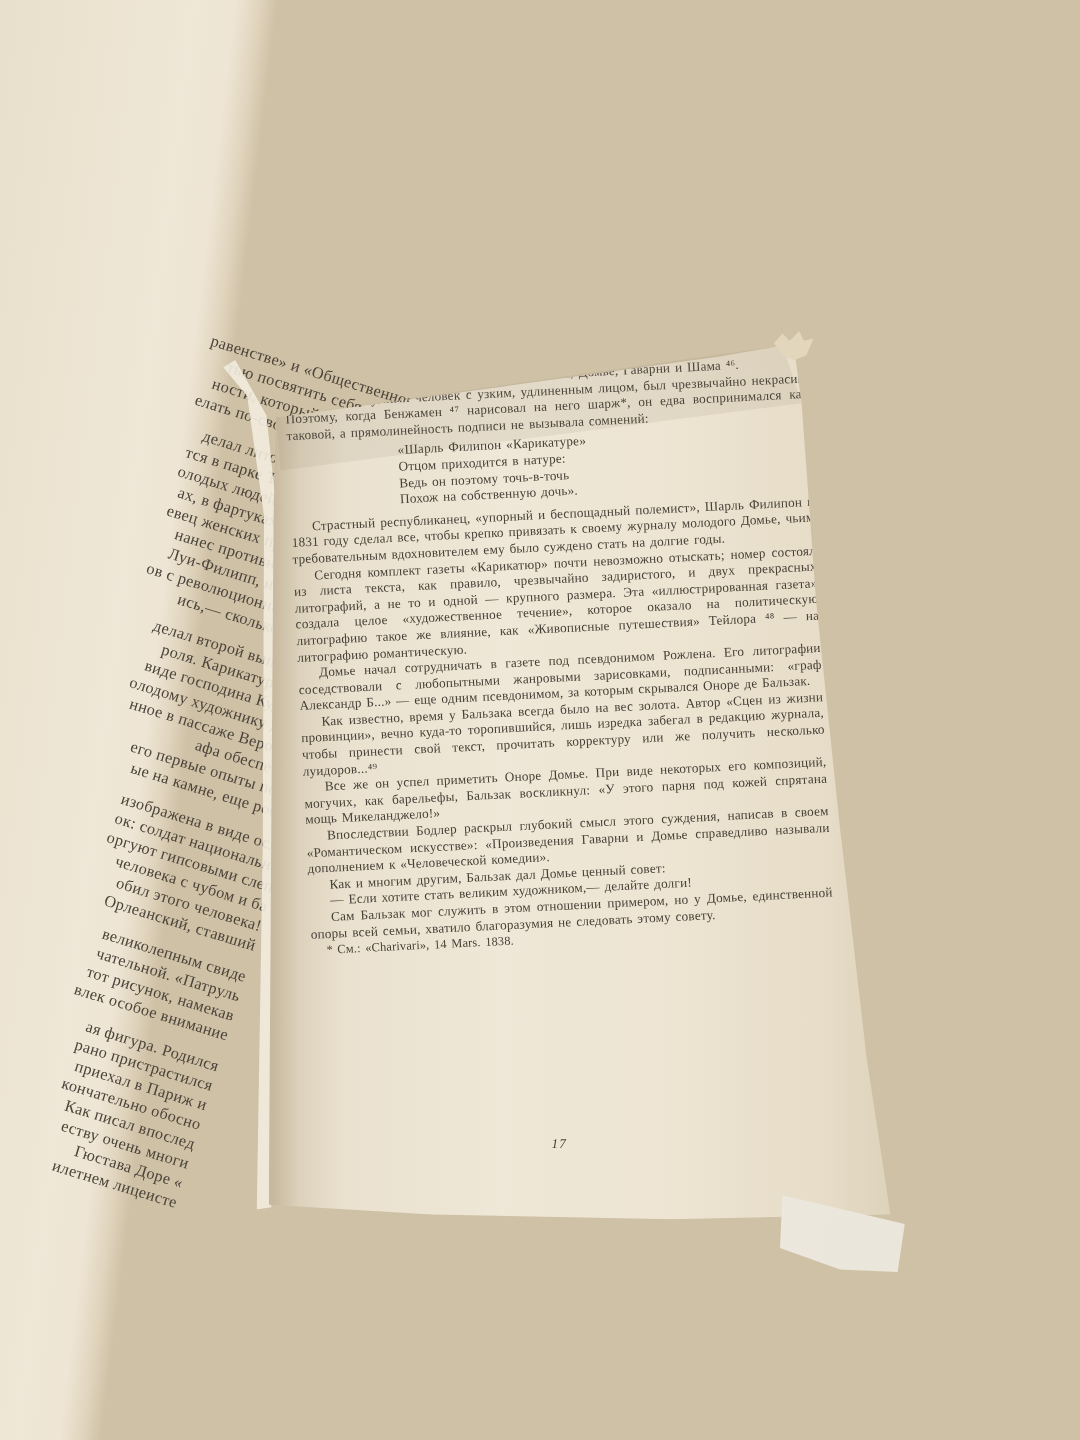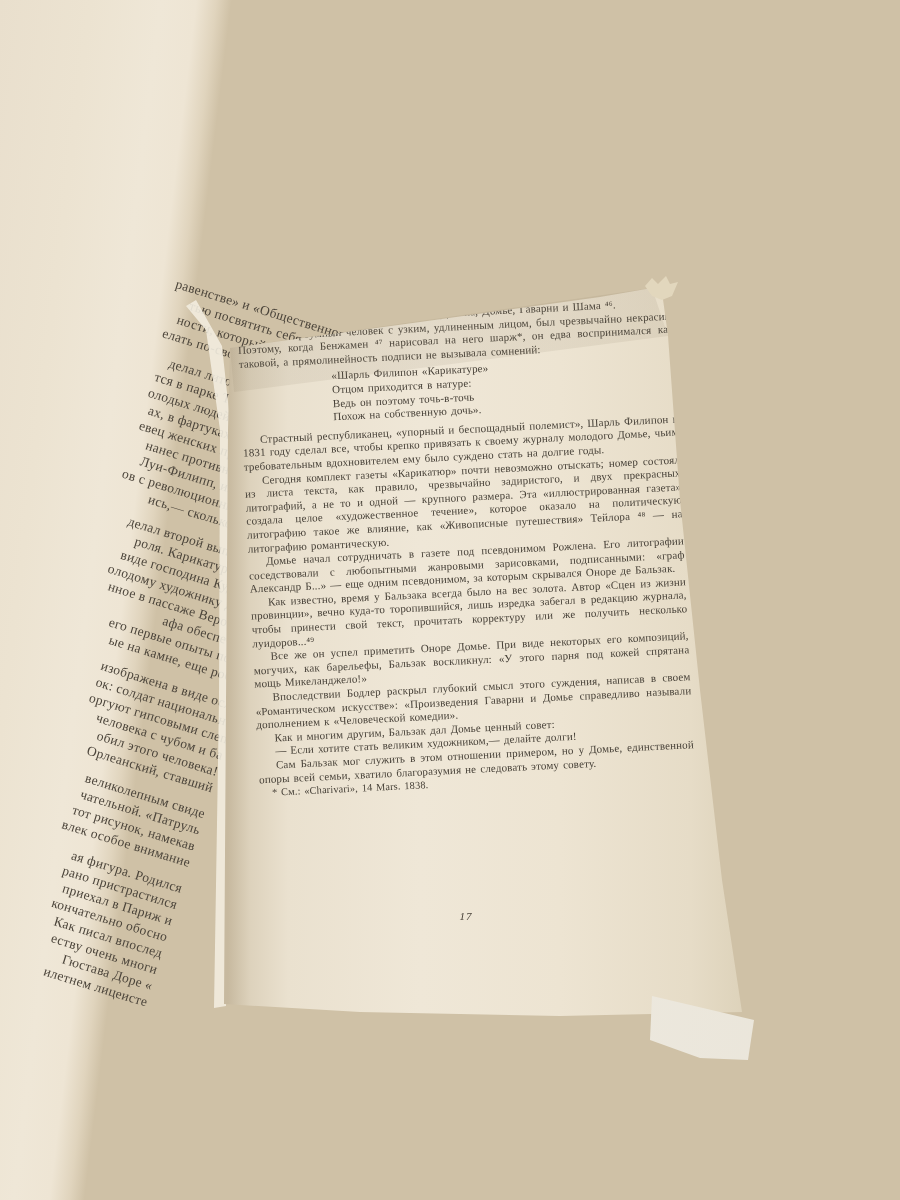--- a/index.html
+++ b/index.html
@@ -172,19 +172,19 @@
         <p class="ind">Сегодня комплект газеты «Карикатюр» почти невозможно отыскать; номер состоял из листа текста, как правило, чрезвычайно задиристого, и двух прекрасных литографий, а не то и одной — крупного размера. Эта «иллюстрированная газета» создала целое «художественное течение», которое оказало на политическую литографию такое же влияние, как «Живописные путешествия» Тейлора ⁴⁸ — на литографию романтическую.</p>
         <p class="ind">Домье начал сотрудничать в газете под псевдонимом Рожлена. Его литографии соседствовали с любопытными жанровыми зарисовками, подписанными: «граф Александр Б...» — еще одним псевдонимом, за которым скрывался Оноре де Бальзак.</p>
         <p class="ind">Как известно, время у Бальзака всегда было на вес золота. Автор «Сцен из жизни провинции», вечно куда-то торопившийся, лишь изредка забегал в редакцию журнала, чтобы принести свой текст, прочитать корректуру или же получить несколько луидоров...⁴⁹</p>
         <p class="ind">Все же он успел приметить Оноре Домье. При виде некоторых его композиций, могучих, как барельефы, Бальзак воскликнул: «У этого парня под кожей спрятана мощь Микеланджело!»</p>
         <p class="ind">Впоследствии Бодлер раскрыл глубокий смысл этого суждения, написав в своем «Романтическом искусстве»: «Произведения Гаварни и Домье справедливо называли дополнением к «Человеческой комедии».</p>
         <p class="ind">Как и многим другим, Бальзак дал Домье ценный совет:</p>
         <p class="ind">— Если хотите стать великим художником,— делайте долги!</p>
         <p class="ind">Сам Бальзак мог служить в этом отношении примером, но у Домье, единственной опоры всей семьи, хватило благоразумия не следовать этому совету.</p>
         <p class="footnote">* См.: «Charivari», 14 Mars. 1838.</p>
       </div>
-    <div class="page-number" style="position:absolute;left:248px;top:898px;width:436px;font-style:italic;">17</div>
+    <div class="page-number" style="position:absolute;left:248px;top:936px;width:436px;font-style:italic;">17</div>
   </div>
   <div class="rp-shade-top"></div>
   <div class="corner-flourish"></div>
   <div class="under-sheet"></div>
 
 </div>
 
 </body></html>

